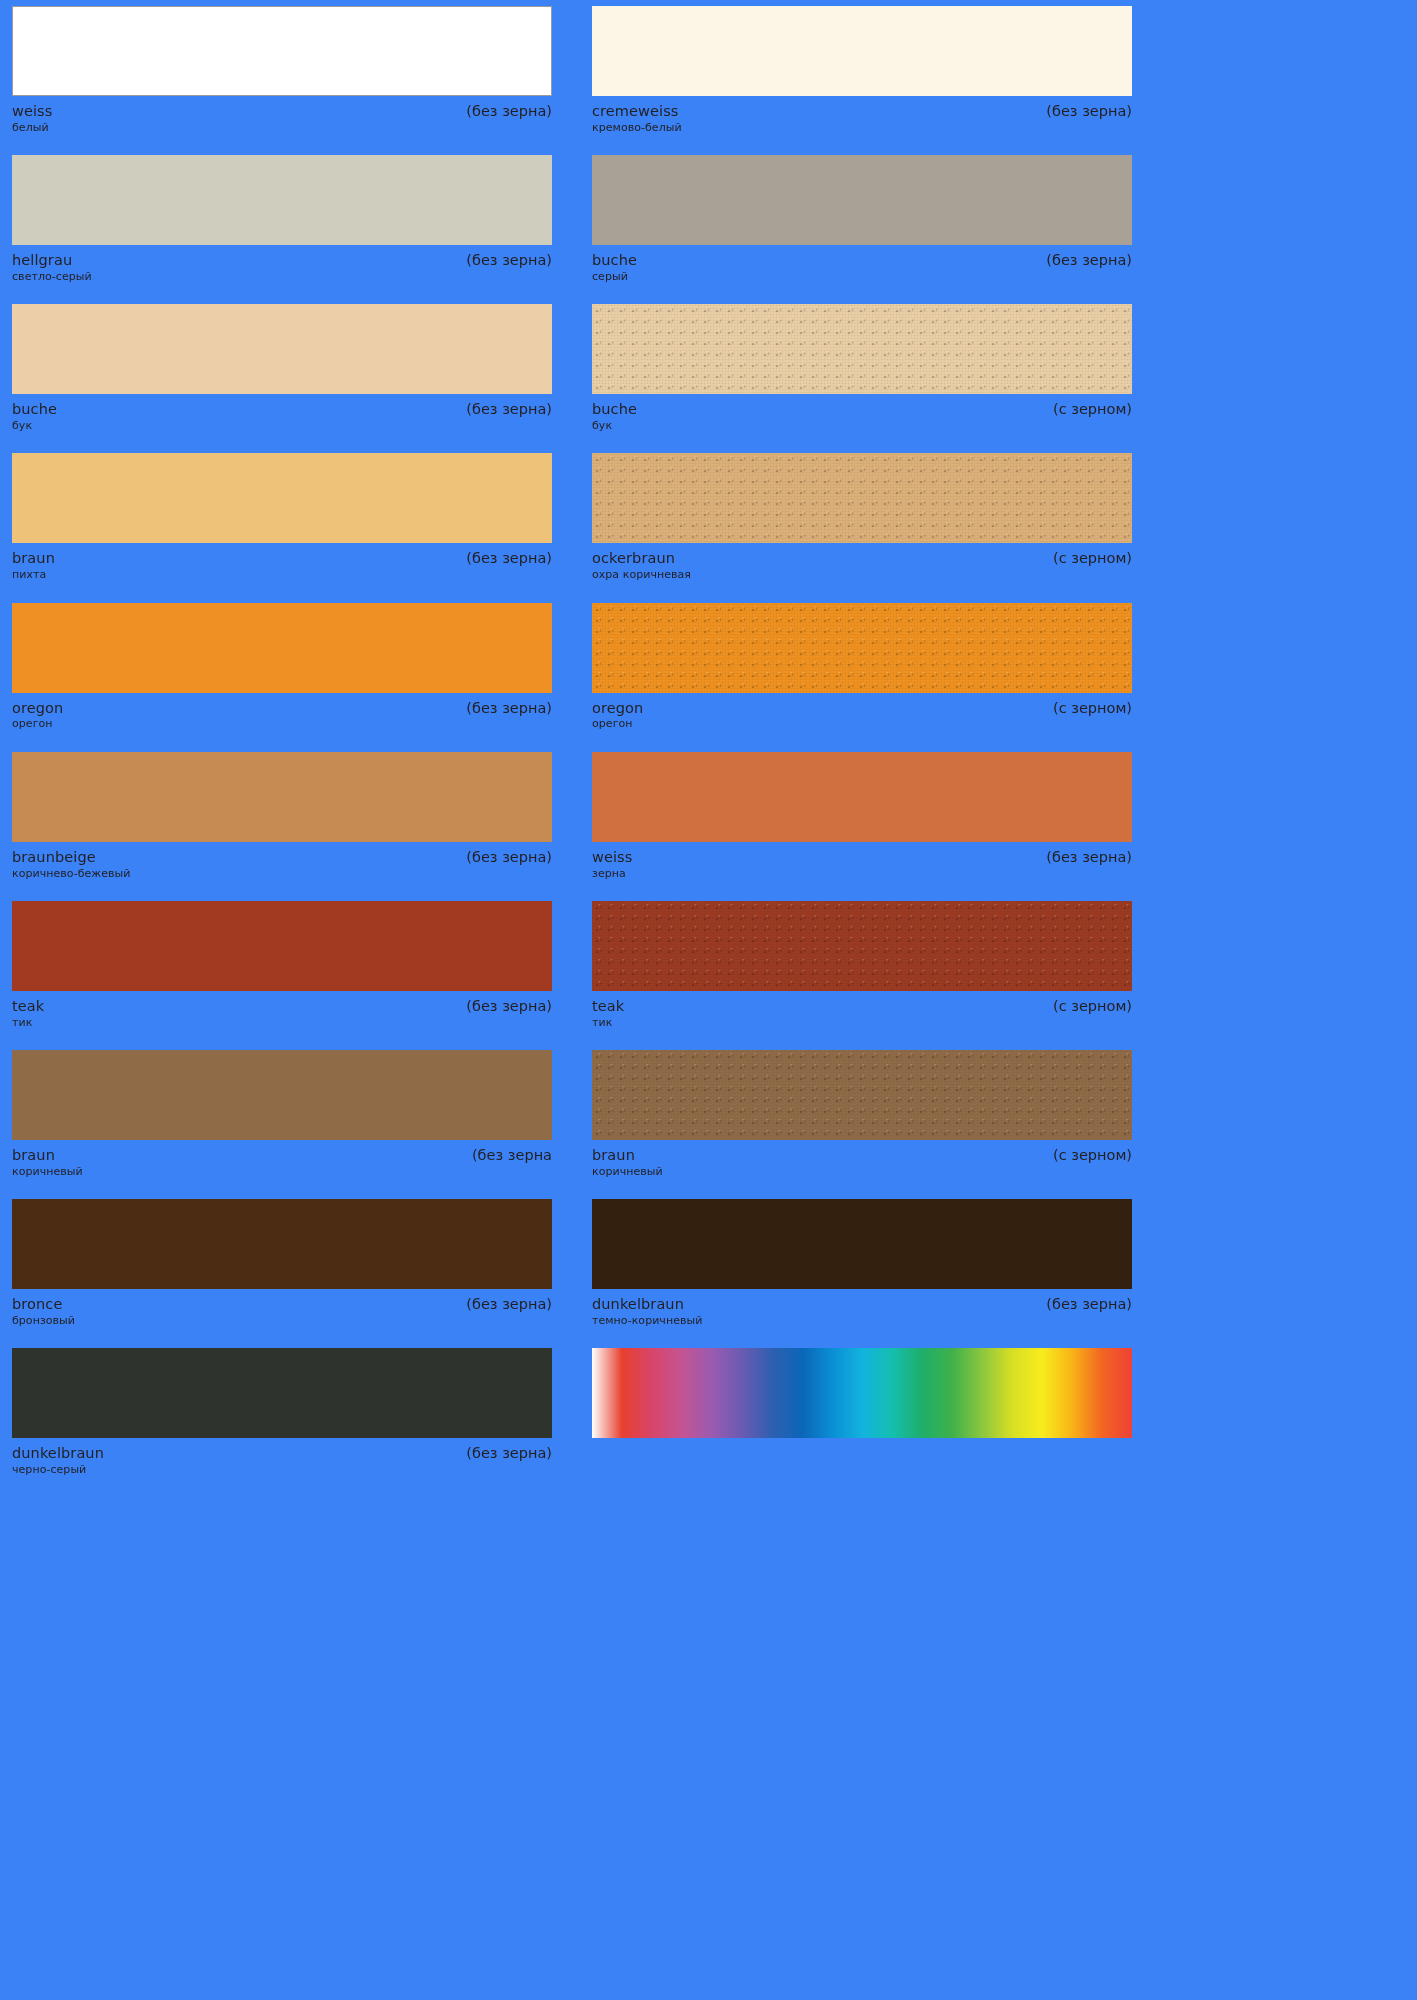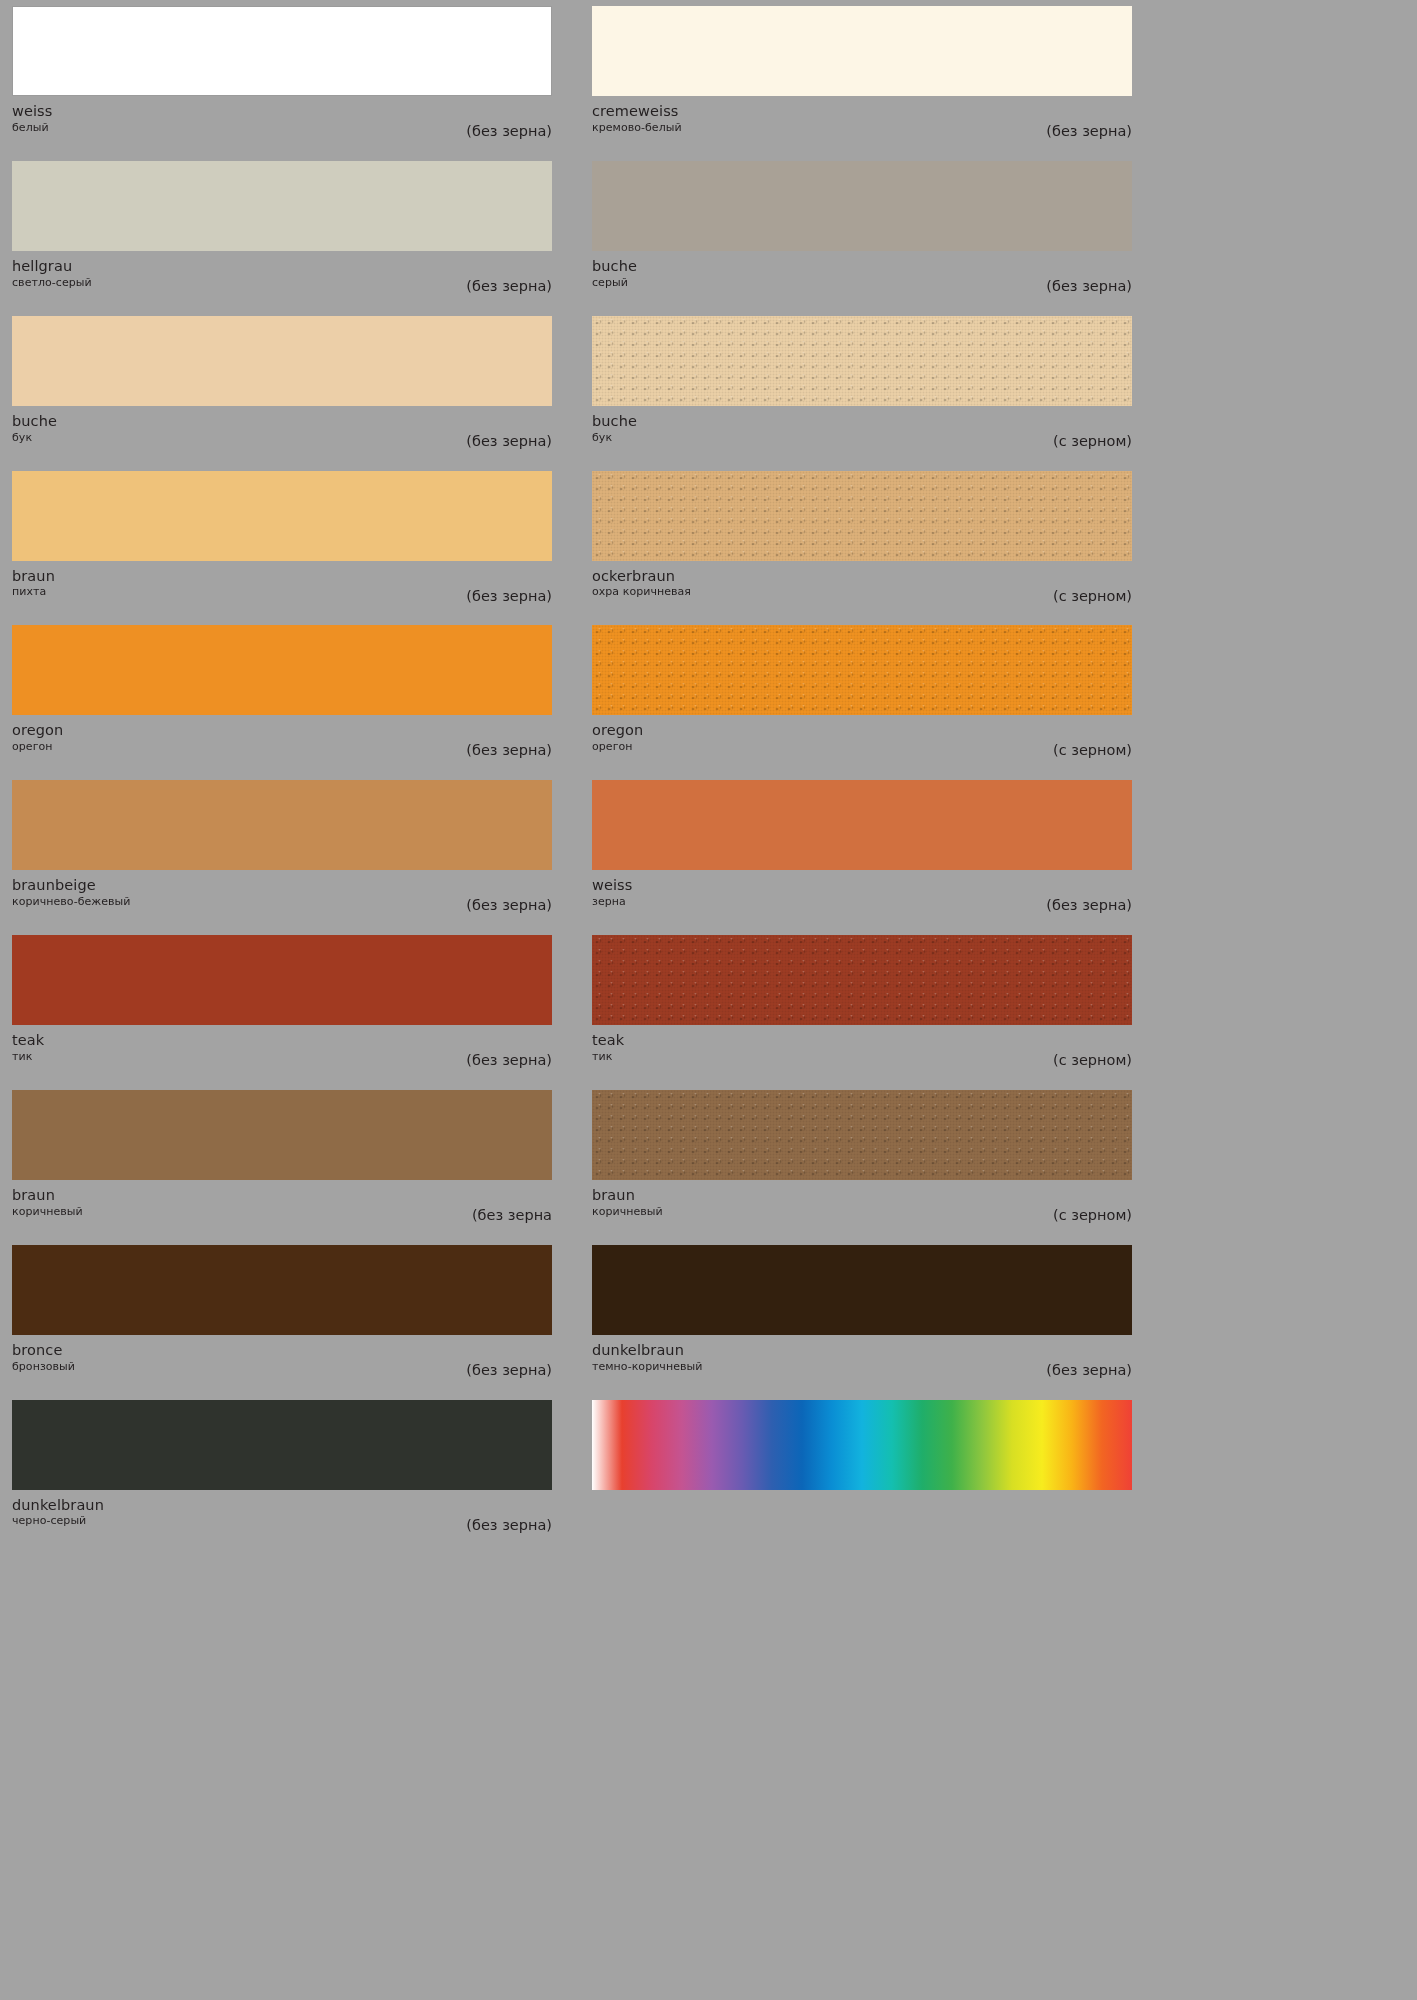--- a/index.html
+++ b/index.html
@@ -8,21 +8,21 @@
     width: 1417px;
     background: #ffffff;
     font-family: "DejaVu Sans", "Liberation Sans", sans-serif;
   }
   body { padding: 0; }
 
   .sheet {
     width: 1417px;
     min-height: 2000px;
     position: relative;
-    background: #a3a3a3;
+    background: #3b82f6;
   }
 
   .grid {
     display: grid;
     grid-template-columns: 560px 560px;
     column-gap: 20px;
     padding: 6px 0 0 12px;
   }
 
   .cell {
@@ -90,21 +90,20 @@
     letter-spacing: 0.05px;
     white-space: nowrap;
   }
   .grain-note {
     font-size: 14.5px;
     color: #231f20;
     line-height: 1.30;
     white-space: nowrap;
     text-align: right;
     padding-top: 0px;
-    margin-top: 20px;
   }
 </style>
 </head>
 <body>
 
 <div class="sheet">
   <div class="grid">
       <div class="cell">
         <div class="swatch outlined" style="background: rgb(255, 255, 255);"></div>
         <div class="meta">

